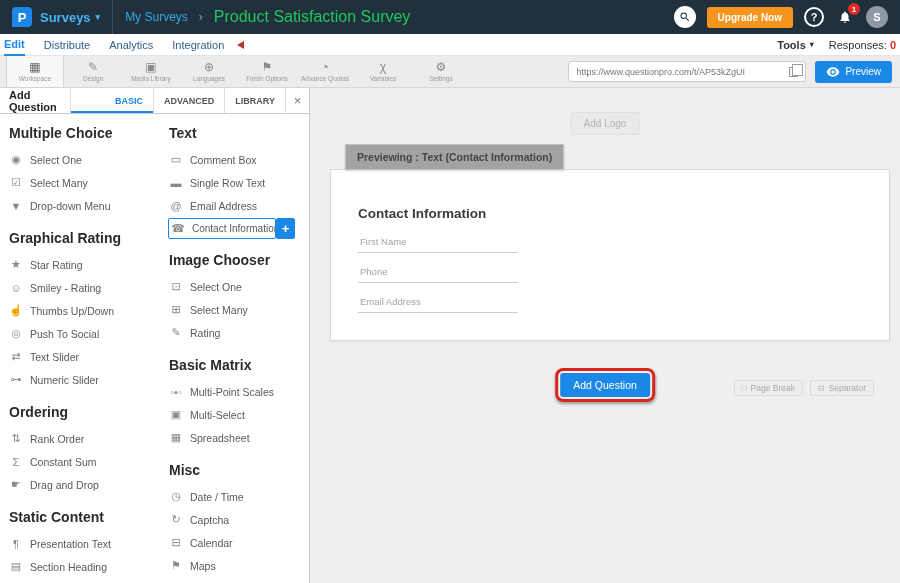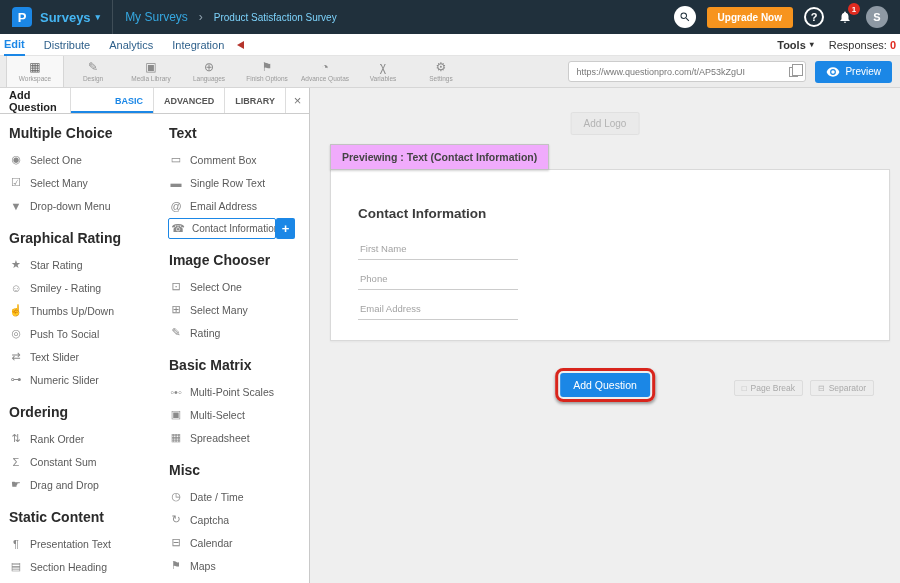--- a/index.html
+++ b/index.html
@@ -17,21 +17,21 @@
   .logo {
     width:20px; height:20px; background:var(--accent,#1b87e6); border-radius:4px 4px 4px 0;
     color:#fff; font-weight:bold; font-size:13px; display:flex; align-items:center; justify-content:center;
     cursor:pointer;
   }
   .surveys { color:#45b5f2; font-size:13px; font-weight:bold; display:flex; align-items:center; gap:5px; cursor:pointer; }
   .surveys .caret { font-size:9px; }
   .topbar-divider { width:1px; height:34px; background:rgba(255,255,255,.14); margin:0 4px; }
   .crumb { color:#35a7e0; font-size:12px; cursor:pointer; text-decoration:none; }
   .crumb-sep { color:#8fa0ad; font-size:12px; margin:0 3px; }
-  .page-title { color:#7dd3fc; font-size:10px; }
+  .page-title { color:#22c55e; font-size:16px; }
   .topbar-right { margin-left:auto; display:flex; align-items:center; gap:11px; }
   .search-circle {
     width:22px; height:22px; border-radius:50%; background:#fff;
     display:flex; align-items:center; justify-content:center; cursor:pointer;
   }
   .upgrade {
     background:var(--orange,#f7941e); color:#fff; border:none; font-size:10px; font-weight:bold;
     padding:5px 11px; border-radius:3px; cursor:pointer; font-family:inherit;
   }
   .help-circle {
@@ -124,30 +124,30 @@
     font-size:13px; font-weight:bold; cursor:pointer;
   }
   
   .canvas { flex:1; background:var(--canvas_bg,#efefef); position:relative; }
   .add-logo {
     position:absolute; top:24px; left:50%; transform:translateX(-50%);
     background:#eaeaea; border:1px solid #e0e0e0; color:#b3b3b3; font-size:10px;
     padding:5px 12px; border-radius:2px; cursor:pointer; font-family:inherit;
   }
   .preview-banner {
-    position:absolute; left:20px; top:56px; background:#f0abfc; border:1px solid #c2c2c2;
+    position:absolute; left:35px; top:56px; background:#a3a3a3; border:1px solid #c2c2c2;
     color:#444; font-weight:bold; font-size:10.5px; padding:6px 11px; z-index:2;
     box-shadow:0 1px 2px rgba(0,0,0,.18);
   }
   .question-card {
     position:absolute; left:20px; right:10px; top:81px; height:172px; background:#fff;
     border:1px solid #d9d9d9; box-shadow:0 1px 2px rgba(0,0,0,.05); padding:36px 0 0 27px;
   }
   .q-title { font-size:13.5px; color:#3c3c3c; font-weight:bold; }
-  .fields { margin-top:22px; width:160px; }
+  .fields { margin-top:15px; width:160px; }
   .field { font-size:9.5px; color:#a3a3a3; border-bottom:1px solid #ccc; padding:0 0 5px 2px; margin-bottom:13px; cursor:text; }
   .highlight-ring {
     position:absolute; top:280px; left:50%; transform:translateX(-50%);
     border:3px solid var(--highlight_red,#d8251c); border-radius:8px; padding:2px;
     box-shadow:0 2px 3px rgba(0,0,0,.35);
   }
   .add-question {
     display:block; background:var(--accent,#1b87e6); color:#fff; border:none; font-size:10.5px;
     padding:6px 13px; border-radius:3px; cursor:pointer; font-family:inherit;
   }

